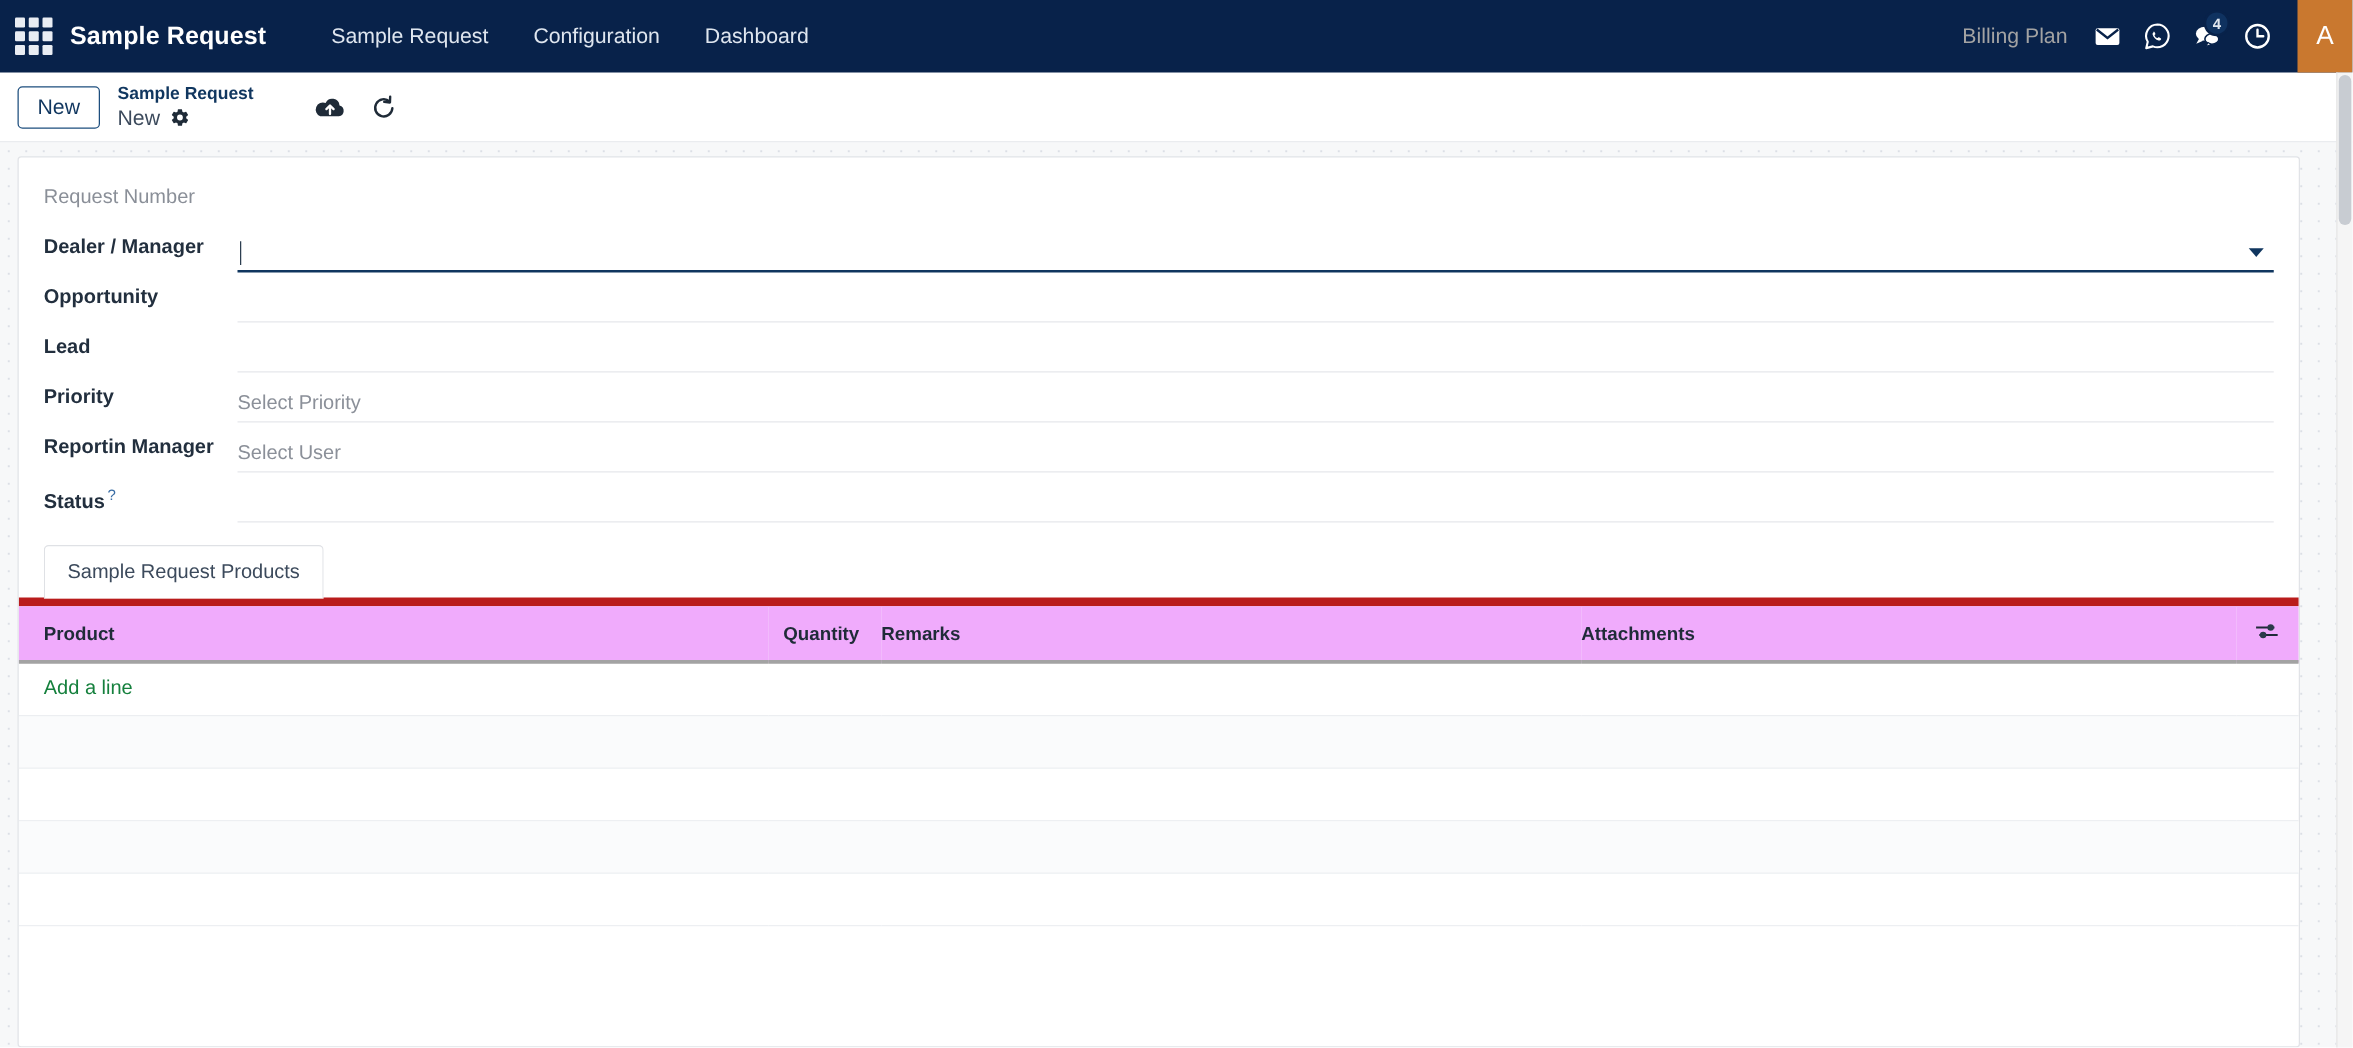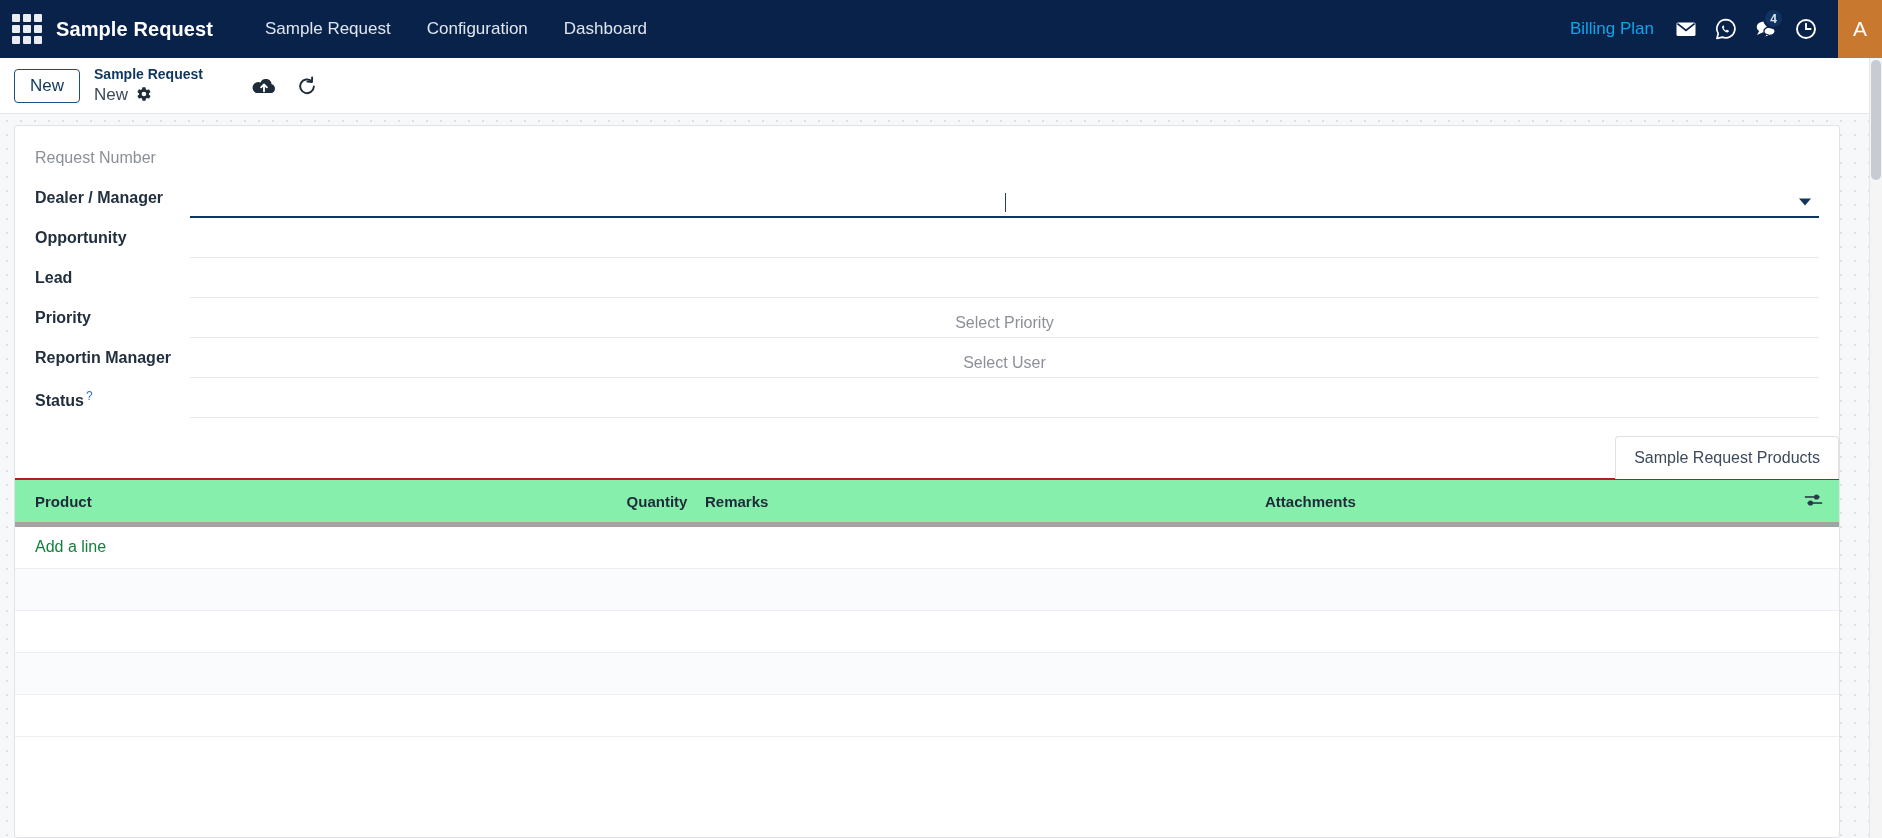--- a/index.html
+++ b/index.html
@@ -51,21 +51,21 @@
   }
   .nav-right {
     margin-left: auto;
     display: flex;
     align-items: center;
     height: 100%;
     gap: 0;
   }
   .billing-plan {
     font-size: 17px;
-    color: #0ea5e9;
+    color: #a3a3a3;
     padding: 0 12px;
     cursor: pointer;
     white-space: nowrap;
   }
   .nav-icon {
     width: 40px; height: 58px;
     display: flex; align-items: center; justify-content: center;
     cursor: pointer;
     position: relative;
     color: #ffffff;
@@ -168,21 +168,20 @@
     position: relative;
     padding-top: 8px;
   }
   .input-line {
     border-bottom: 1px solid #e6e8eb;
     height: 30px;
     width: 100%;
     position: relative;
     display: flex;
     align-items: center;
-    justify-content: center;
   }
   .input-line.focused { border-bottom: 2px solid #10365f; }
   .input-line .caret {
     display: inline-block;
     width: 1px; height: 19px;
     background: #2c3e50;
     margin-left: 2px;
     animation: blink 1.1s step-end infinite;
   }
   @keyframes blink { 50% { opacity: 0; } }
@@ -202,23 +201,22 @@
     cursor: pointer;
   }
   .field-row.plain .field-value { padding-top: 8px; }
   .field-row.plain .static-val { font-size: 16px; color: #2f4662; padding-top: 2px;}
 
   
   .notebook { margin-top: 16px; }
   .tab-strip {
     display: flex;
     align-items: flex-end;
-    border-bottom: 2px solid #b91c1c;
+    border-bottom: 7px solid #b91c1c;
     padding-left: 20px;
-    justify-content: flex-end;
   }
   .tab {
     font-size: 16px;
     color: #3c4a5c;
     padding: 12px 18px 11px 18px;
     border: 1px solid #dfe1e5;
     border-bottom: 1px solid #ffffff;
     border-radius: 4px 4px 0 0;
     background: #ffffff;
     margin-bottom: -1px;
@@ -227,22 +225,22 @@
   }
 
   
   table.o-list { width: 100%; border-collapse: collapse; table-layout: fixed; }
   table.o-list th {
     font-size: 15px;
     color: #1f2b38;
     font-weight: bold;
     text-align: left;
     padding: 12px 6px 11px 0;
-    border-bottom: 5px solid #a3a3a3;
-    background: #86efac;
+    border-bottom: 3px solid #a3a3a3;
+    background: #f0abfc;
   }
   table.o-list th.col-product { padding-left: 20px; width: 600px;}
   table.o-list th.col-qty { width: 90px; text-align: center; }
   table.o-list th.col-remarks { width: 560px; }
   table.o-list th.col-attach { width: auto; }
   table.o-list th.col-opt { width: 50px; text-align: right; padding-right: 16px; }
   .add-line-row td {
     padding: 11px 6px 12px 20px;
     border-bottom: 1px solid #eceef1;
   }

